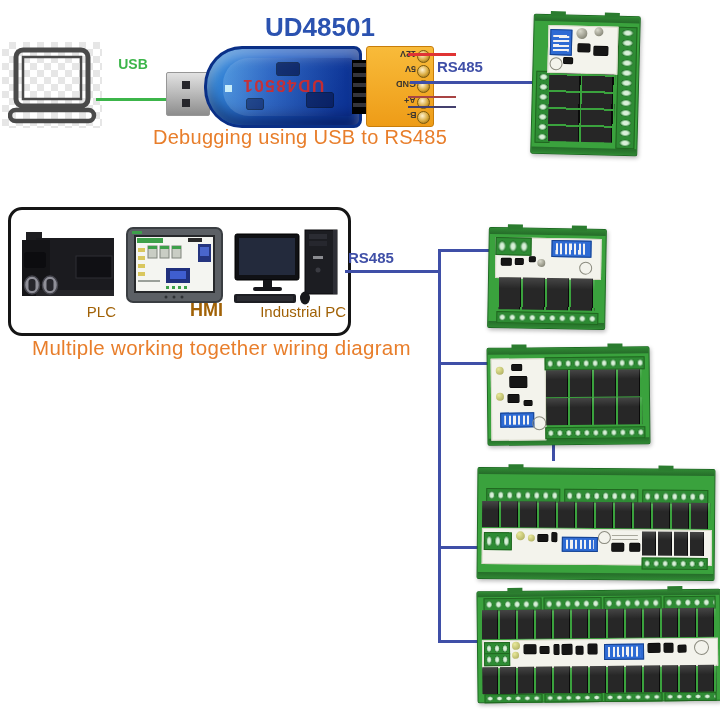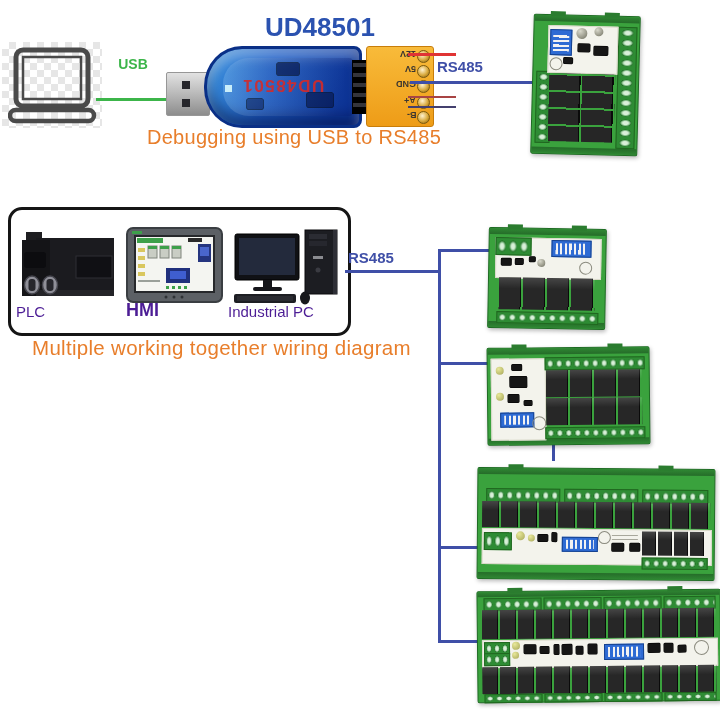--- a/index.html
+++ b/index.html
@@ -53,21 +53,21 @@
      transform:rotate(180deg);font-size:17px;font-weight:700;letter-spacing:1.5px;
      color:rgba(210,42,42,.92);}
   .pinstrip{position:absolute;background:repeating-linear-gradient(0deg,#000 0 6px,#34343a 6px 10px);border:1px solid #000;}
   .termblock{position:absolute;background:linear-gradient(#f8bb3a,#ee9c17);border:1px solid #c87d0a;border-radius:3px;}
   .trow{position:relative;height:15.2px;}
   .tscrew{position:absolute;right:3px;top:2px;width:11px;height:11px;border-radius:50%;
      background:radial-gradient(circle at 40% 35%,#fff2cf,#d8a93c 55%,#8a6414 95%);
      border:1px solid #7a5a10;}
   .tlabel{position:absolute;right:17px;top:1px;transform:rotate(180deg);
      font-size:9px;font-weight:700;color:#3a3530;}
-  .devlabel{position:absolute;color:#4c1d95;text-align:left;}
+  .devlabel{position:absolute;color:#a16207;text-align:right;}
 </style>
 </head>
 <body>
 
 <div class="canvas">
 
   <div>
 
     <div class="abs" style="left:230px;top:12px;width:180px;text-align:center;font-size:26px;font-weight:600;color:#2b52b0;">UD48501</div>
 
@@ -141,21 +141,21 @@
       <div class="cap" style="left:60px;top:11px;width:9px;height:9px;"></div>
       <div class="chip" style="left:44px;top:28px;width:12px;height:8px;"></div>
       <div class="chip" style="left:60px;top:30px;width:14px;height:9px;"></div>
       <div class="chip" style="left:30px;top:42px;width:9px;height:6px;"></div>
       <div class="logo" style="left:16px;top:42px;width:11px;height:11px;"></div>
       <div class="abs" style="left:16px;top:58px;width:66px;height:68px;background-image:
         repeating-linear-gradient(0deg,rgba(0,0,0,0) 0 15px,#3aa23d 15px 17px),
         repeating-linear-gradient(90deg,#262626 0 30px,#0a0a0a 30px 31.5px,#3aa23d 31.5px 33px);"></div>
     </div>
 
-    <div class="capOrange" style="left:144px;top:126px;width:300px;text-align:center;">Debugging using USB to RS485</div>
+    <div class="capOrange" style="left:150px;top:126px;width:300px;text-align:center;">Debugging using USB to RS485</div>
   </div>
 
   <div>
 
     <div class="abs" style="left:8px;top:207px;width:337px;height:123px;border:3px solid #151515;border-radius:14px;background:#fff;"></div>
 
     <svg class="abs" style="left:16px;top:226px;" width="100" height="82" viewBox="0 0 100 82">
       <rect x="10" y="6" width="16" height="9" fill="#1f1f22"></rect>
       <rect x="20" y="12" width="78" height="58" fill="#1b1b1f"></rect>
       <rect x="6" y="14" width="28" height="56" fill="#141417"></rect>

